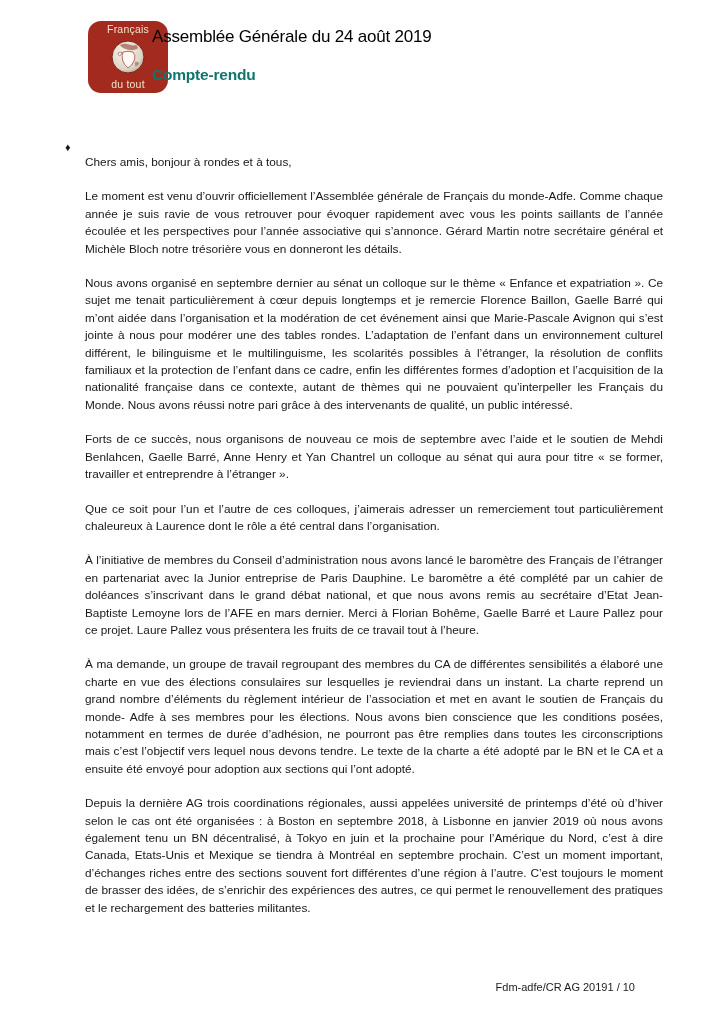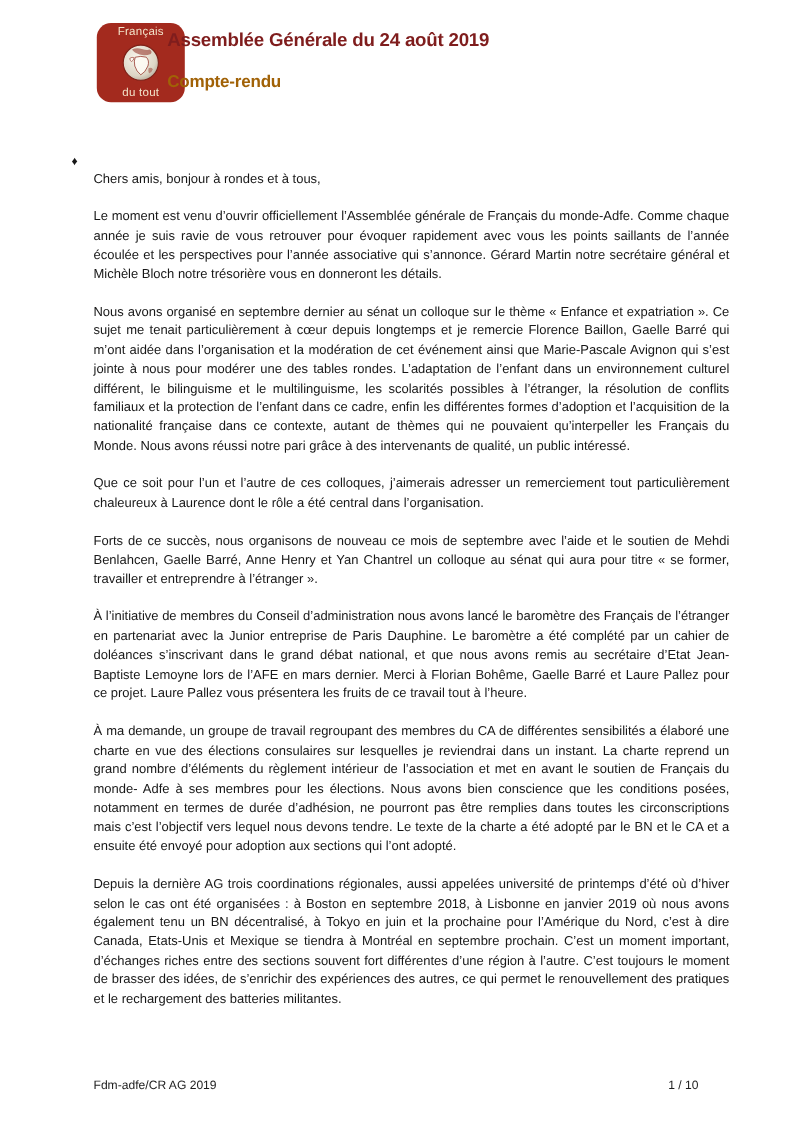--- a/index.html
+++ b/index.html
@@ -32,26 +32,26 @@
     line-height: 11px;
     white-space: nowrap;
     letter-spacing: 0.2px;
   }
   .logo-globe { width: 36px; height: 36px; margin: -1px 0; }
 
   
   .titles { position: absolute; left: 152px; top: 27px; }
   .doc-title {
     margin: 0;
-    font-size: 17px; font-weight: bold; color: #7f1d1d;
+    font-size: 17px; font-weight: normal; color: #000000;
     letter-spacing: -0.2px;
   }
   .doc-subtitle {
     margin: 19px 0 0 0;
-    font-size: 15.5px; font-weight: bold; color: #a16207;
+    font-size: 15.5px; font-weight: bold; color: #0f766e;
     letter-spacing: -0.2px;
   }
 
   
   .content {
     position: absolute;
     left: 85px; top: 139px;
     width: 578px;
     font-size: 11.8px;
     line-height: 17.4px;
@@ -67,21 +67,21 @@
     position: absolute; left: -20px; top: 0;
     font-size: 11px;
   }
   .content p.body-par { margin: 0 0 17px 0; }
   .content p.body-par:last-child { margin-bottom: 0; }
 
   
   .footer {
     position: absolute;
     left: 85px; right: 89px; top: 981px;
-    display: flex; justify-content: space-between;
+    display: flex; justify-content: flex-end;
     font-size: 11px; color: #1c1c1c;
   }
 </style>
 </head>
 <body>
 
 <div class="page">
 
   <div class="logo">
     <span class="logo-text">Français</span>
@@ -107,22 +107,22 @@
     <h2 class="doc-subtitle">Compte-rendu</h2>
   </div>
 
   <div class="content">
     <p class="section-heading">
       <span class="bullet">♦</span>
     </p>
     <p class="body-par">Chers amis, bonjour à rondes et à tous,</p>
     <p class="body-par">Le moment est venu d’ouvrir officiellement l’Assemblée générale de Français du monde-Adfe. Comme chaque année je suis ravie de vous retrouver pour évoquer rapidement avec vous les points saillants de l’année écoulée et les perspectives pour l’année associative qui s’annonce. Gérard Martin notre secrétaire général et Michèle Bloch notre trésorière vous en donneront les détails.</p>
     <p class="body-par">Nous avons organisé en septembre dernier au sénat un colloque sur le thème « Enfance et expatriation ». Ce sujet me tenait particulièrement à cœur depuis longtemps et je remercie Florence Baillon, Gaelle Barré qui m’ont aidée dans l’organisation et la modération de cet événement ainsi que Marie-Pascale Avignon qui s’est jointe à nous pour modérer une des tables rondes. L’adaptation de l’enfant dans un environnement culturel différent, le bilinguisme et le multilinguisme, les scolarités possibles à l’étranger, la résolution de conflits familiaux et la protection de l’enfant dans ce cadre, enfin les différentes formes d’adoption et l’acquisition de la nationalité française dans ce contexte, autant de thèmes qui ne pouvaient qu’interpeller les Français du Monde. Nous avons réussi notre pari grâce à des intervenants de qualité, un public intéressé.</p>
+    <p class="body-par">Forts de ce succès, nous organisons de nouveau ce mois de septembre avec l’aide et le soutien de Mehdi Benlahcen, Gaelle Barré, Anne Henry et Yan Chantrel un colloque au sénat qui aura pour titre « se former, travailler et entreprendre à l’étranger ».</p>
     <p class="body-par">Que ce soit pour l’un et l’autre de ces colloques, j’aimerais adresser un remerciement tout particulièrement chaleureux à Laurence dont le rôle a été central dans l’organisation.</p>
-    <p class="body-par">Forts de ce succès, nous organisons de nouveau ce mois de septembre avec l’aide et le soutien de Mehdi Benlahcen, Gaelle Barré, Anne Henry et Yan Chantrel un colloque au sénat qui aura pour titre « se former, travailler et entreprendre à l’étranger ».</p>
     <p class="body-par">À l’initiative de membres du Conseil d’administration nous avons lancé le baromètre des Français de l’étranger en partenariat avec la Junior entreprise de Paris Dauphine. Le baromètre a été complété par un cahier de doléances s’inscrivant dans le grand débat national, et que nous avons remis au secrétaire d’Etat Jean-Baptiste Lemoyne lors de l’AFE en mars dernier. Merci à Florian Bohême, Gaelle Barré et Laure Pallez pour ce projet. Laure Pallez vous présentera les fruits de ce travail tout à l’heure.</p>
     <p class="body-par">À ma demande, un groupe de travail regroupant des membres du CA de différentes sensibilités a élaboré une charte en vue des élections consulaires sur lesquelles je reviendrai dans un instant.  La charte reprend un grand nombre d’éléments du règlement intérieur de l’association et met en avant le soutien de Français du monde- Adfe à ses membres pour les élections. Nous avons bien conscience que les conditions posées, notamment en termes de durée d’adhésion, ne pourront pas être remplies dans toutes les circonscriptions mais c’est l’objectif vers lequel nous devons tendre. Le texte de la charte a été adopté par le BN et le CA et a ensuite été envoyé pour adoption aux sections qui l’ont adopté.</p>
     <p class="body-par">Depuis la dernière AG trois coordinations régionales, aussi appelées université de printemps d’été où d’hiver selon le cas ont été organisées : à Boston en septembre 2018, à Lisbonne en janvier 2019 où nous avons également tenu un BN décentralisé, à Tokyo en juin et la prochaine pour l’Amérique du Nord, c’est à dire Canada, Etats-Unis et Mexique se tiendra à Montréal en septembre prochain. C’est un moment important, d’échanges riches entre des sections souvent fort différentes d’une région à l’autre. C’est toujours le moment de brasser des idées, de s’enrichir des expériences des autres, ce qui permet le renouvellement des pratiques et le rechargement des batteries militantes.</p>
   </div>
 
   <div class="footer">
     <span>Fdm-adfe/CR AG 2019</span>
     <span>1 / 10</span>
   </div>
 

